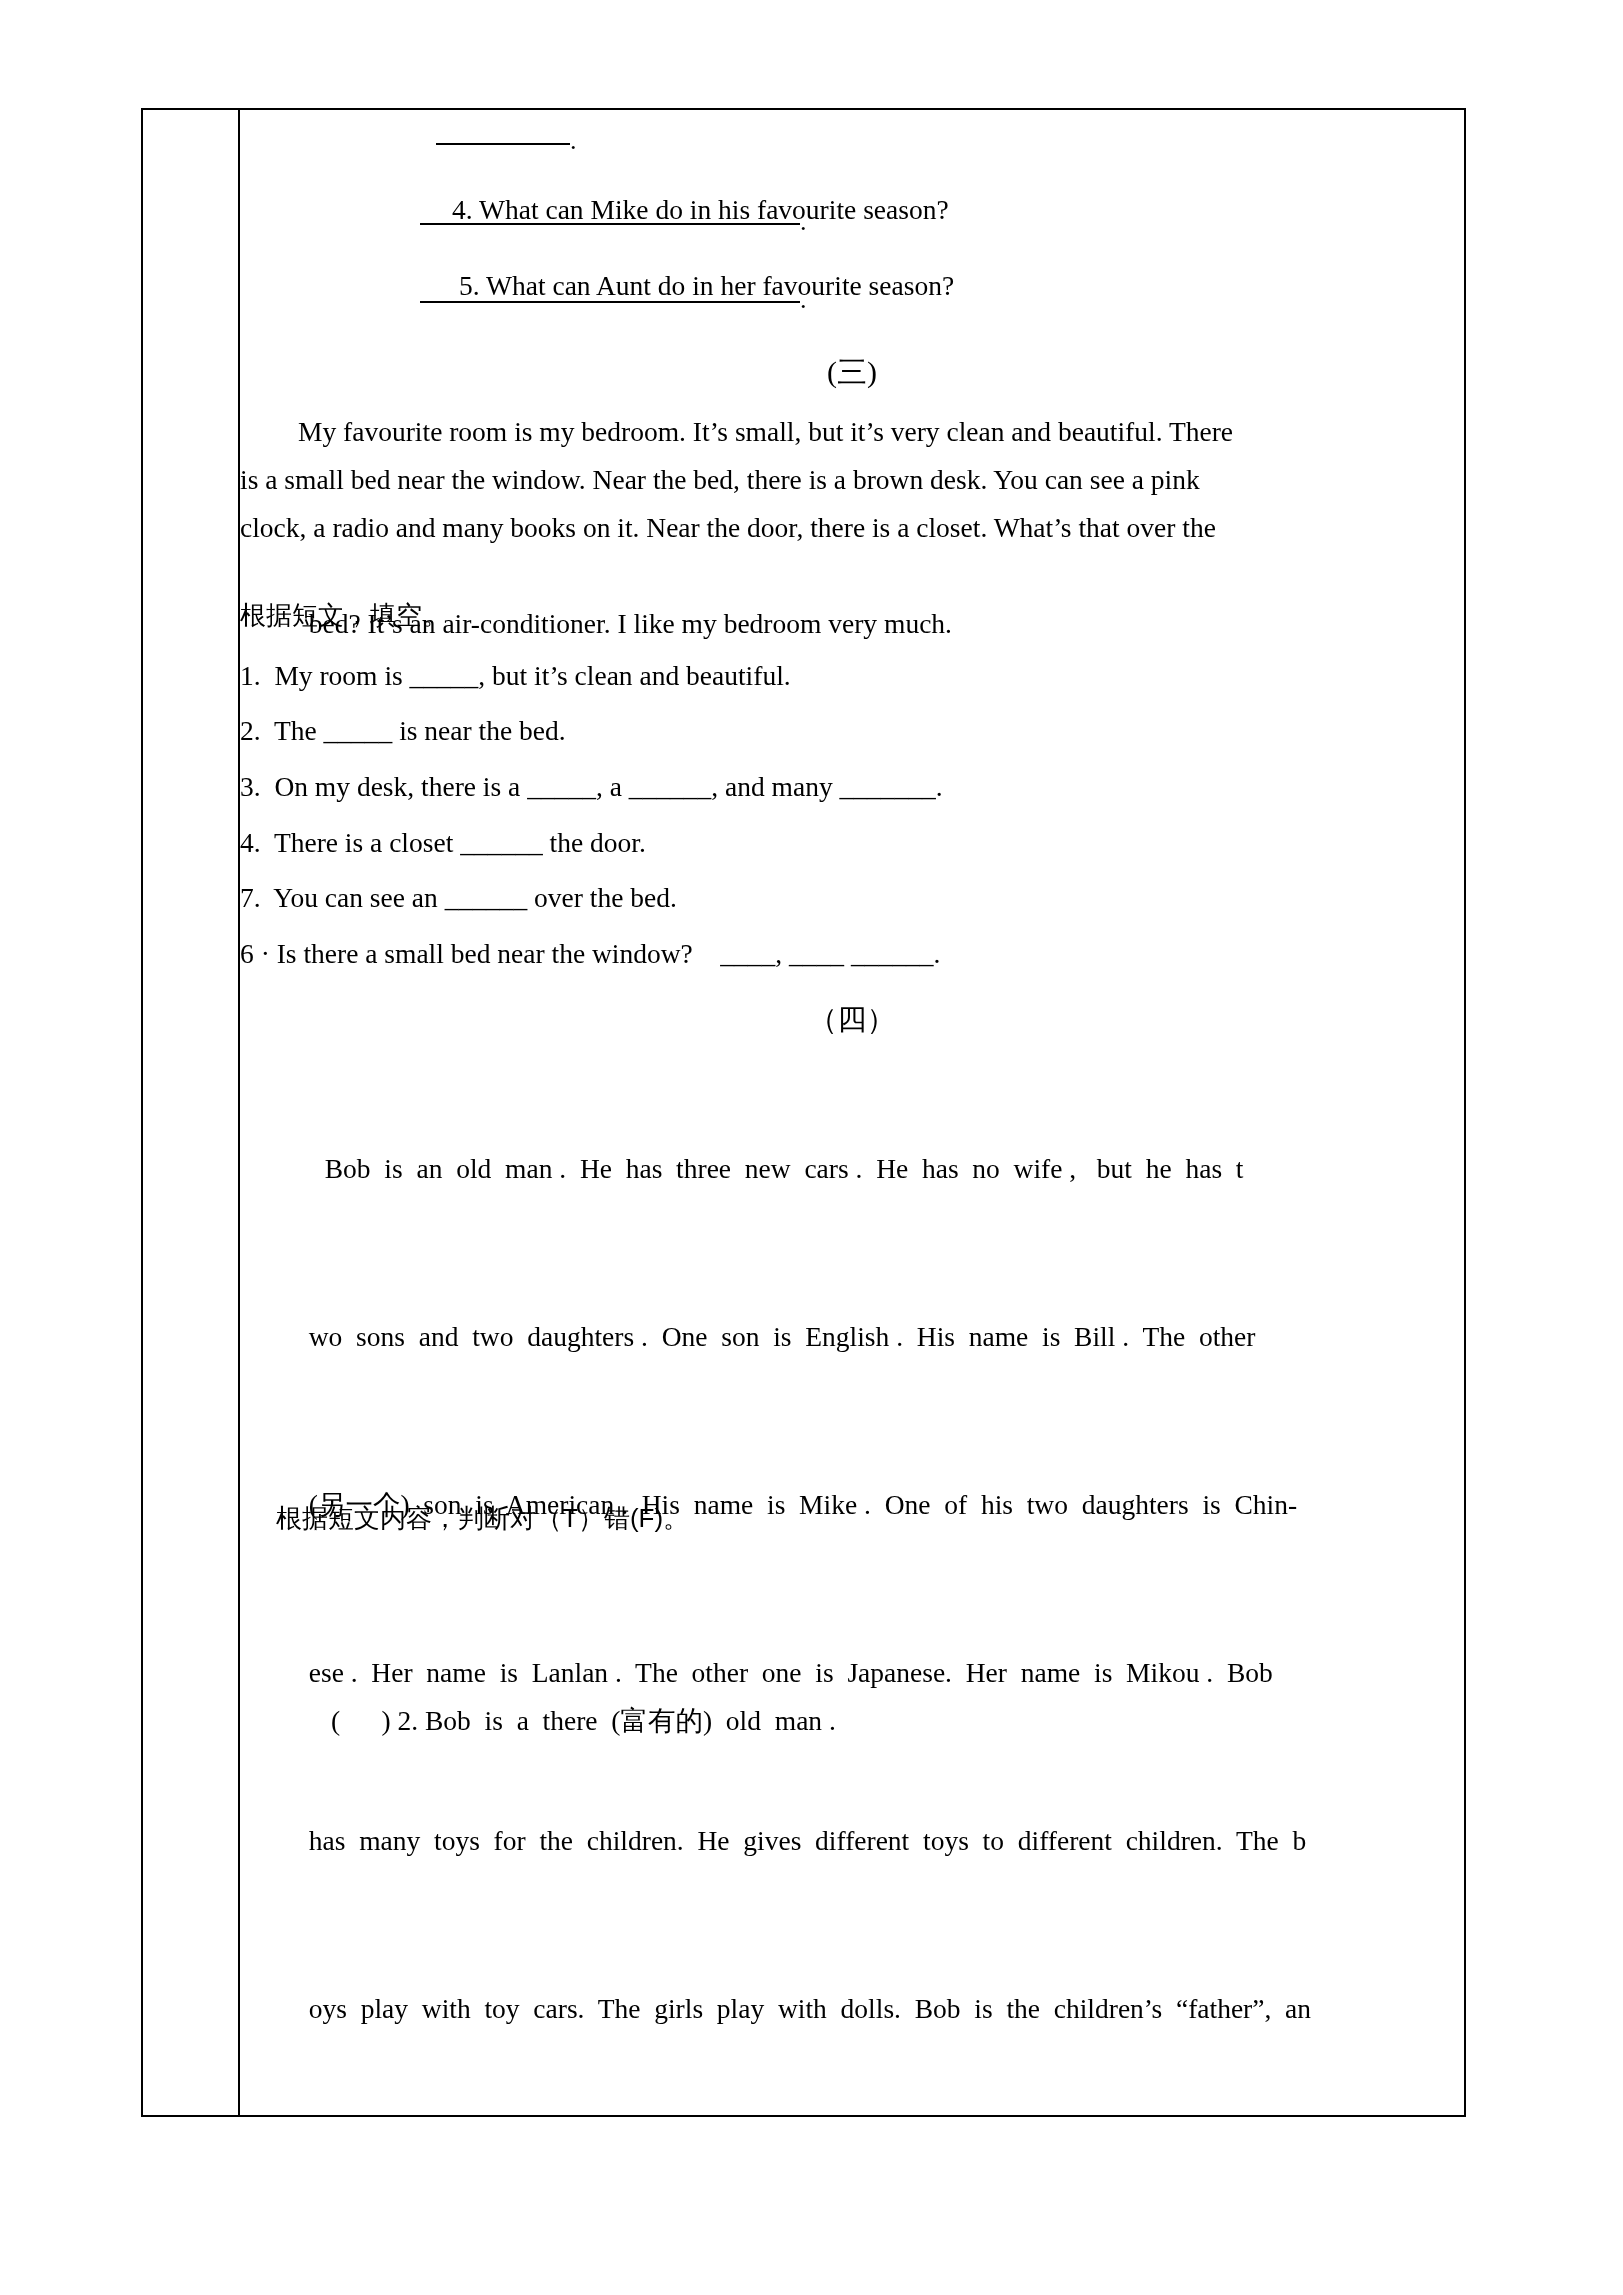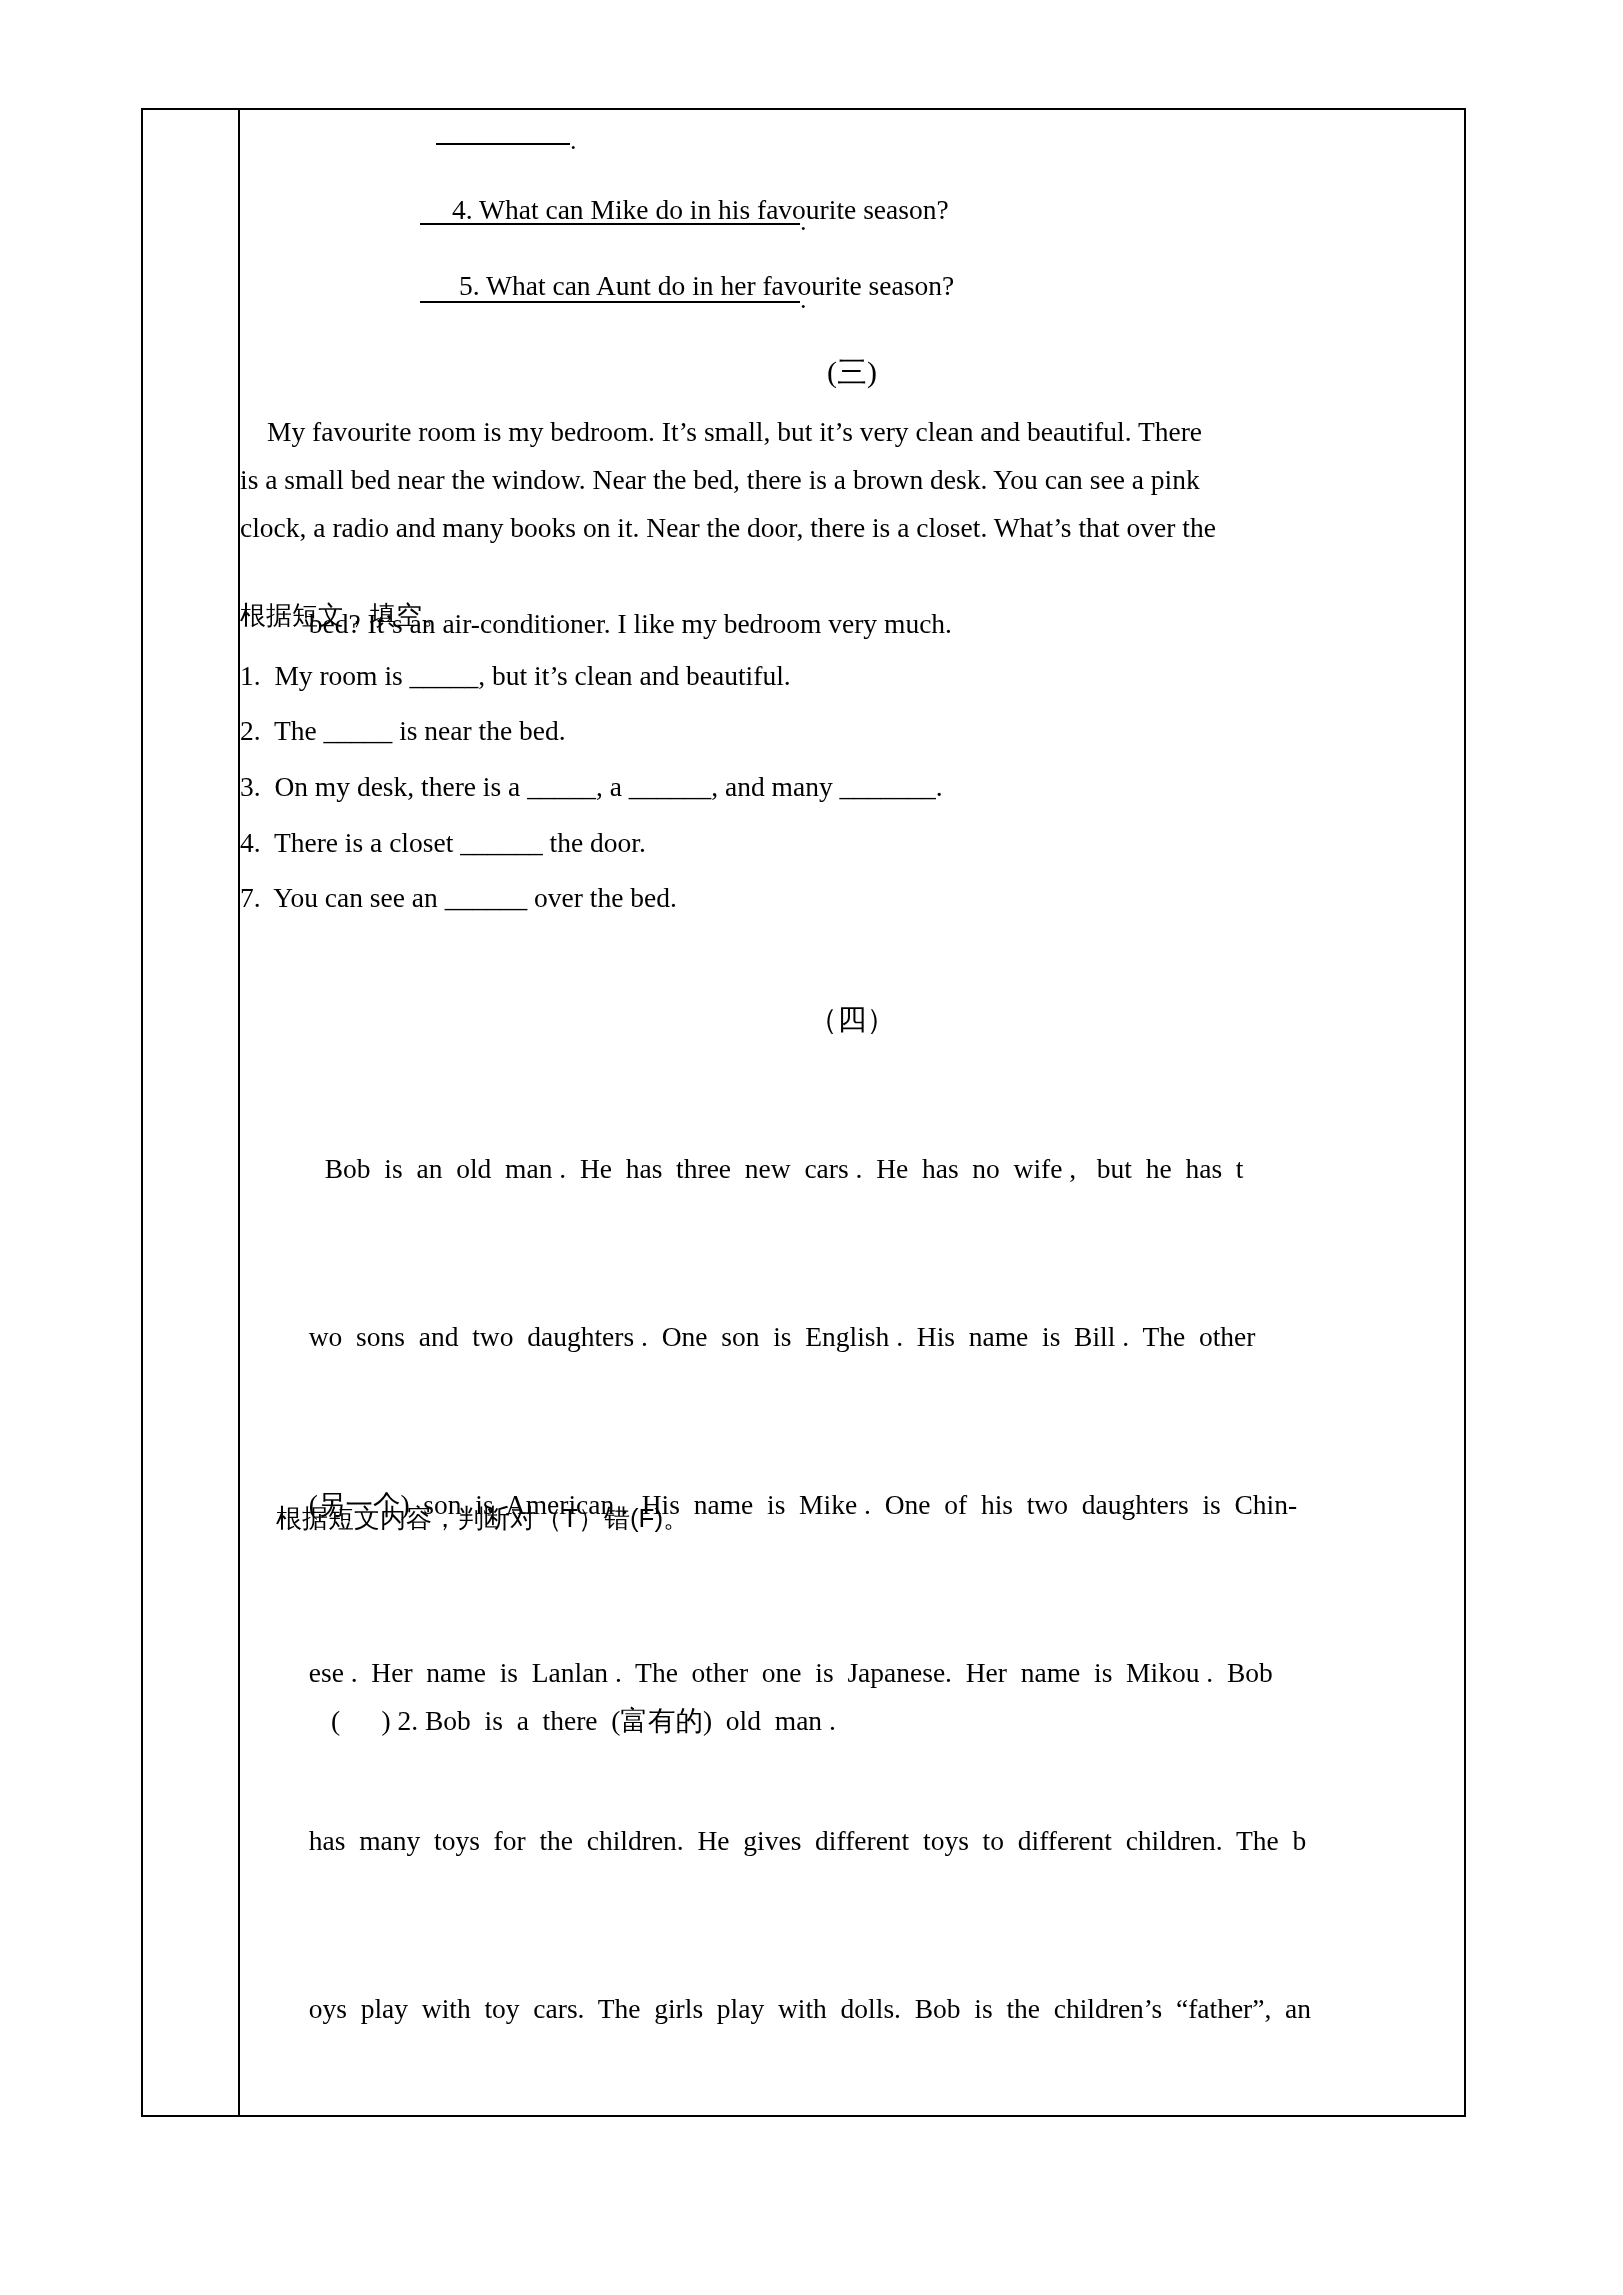--- a/index.html
+++ b/index.html
@@ -113,41 +113,42 @@
       <div class="qline" style="left:164px; top:128px;">
         <span>5.</span><span> </span><span>What can Aunt do in her favourite season?</span>
       </div>
       <div class="ansrow" style="left:180px; top:175px;">
         <span class="blank-line" style="width:380px; height:0.7px;"></span><span>.</span>
       </div>
 
       <div class="sec-head-tri" style="left:0; top:242px; width:1224px; text-align:center;">(三)</div>
 
       <div class="para" style="left:0px; top:298px; width:1224px; line-height:48px;">
-        <span class="pline just" style="padding-left:27px;">
+        <span class="pline just" style="padding-left:58px;">
           <span>My favourite room is my bedroom. It’s small, but it’s very clean and beautiful. There</span>
         </span>
         <span class="pline just">
           <span>is a small bed near the window. Near the bed, there is a brown desk. You can see a pink</span>
         </span>
         <span class="pline just">
           <span>clock, a radio and many books on it. Near the door, there is a closet. What’s that over the</span>
         </span>
         <span class="pline">
           <span>bed? It’s an air-conditioner. I like my bedroom very much.</span>
         </span>
       </div>
 
       <div class="cn" style="left:0px; top:488px;">根据短文，填空。</div>
 
       <div class="numq" style="left:0px; top:550px;">1.  My room is _____, but it’s clean and beautiful.</div>
       <div class="numq" style="left:0px; top:605px;">2.  The _____ is near the bed.</div>
       <div class="numq" style="left:0px; top:661px;">3.  On my desk, there is a _____, a ______, and many _______.</div>
       <div class="numq" style="left:0px; top:717px;">4.  There is a closet ______ the door.</div>
       <div class="numq" style="left:0px; top:772px;">7.  You can see an ______ over the bed.</div>
+      <div class="numq" style="left:0px; top:828px;">6 · Is there a small bed near the window?    ____, ____ ______.</div>
 
       <div class="sec-head-si" style="left:0; top:890px; width:1224px; text-align:center;">（四）</div>
 
       <div class="para" style="left:0px; top:975px; width:1178px; line-height:56px;">
         <span class="pline" style="padding-left:16px;">
           <span class="wsp">Bob  is  an  old  man .  He  has  three  new  cars .  He  has  no  wife ,   but  he  has  t</span>
         </span>
         <span class="pline">
           <span class="wsp">wo  sons  and  two  daughters .  One  son  is  English .  His  name  is  Bill .  The  other</span>
         </span>

